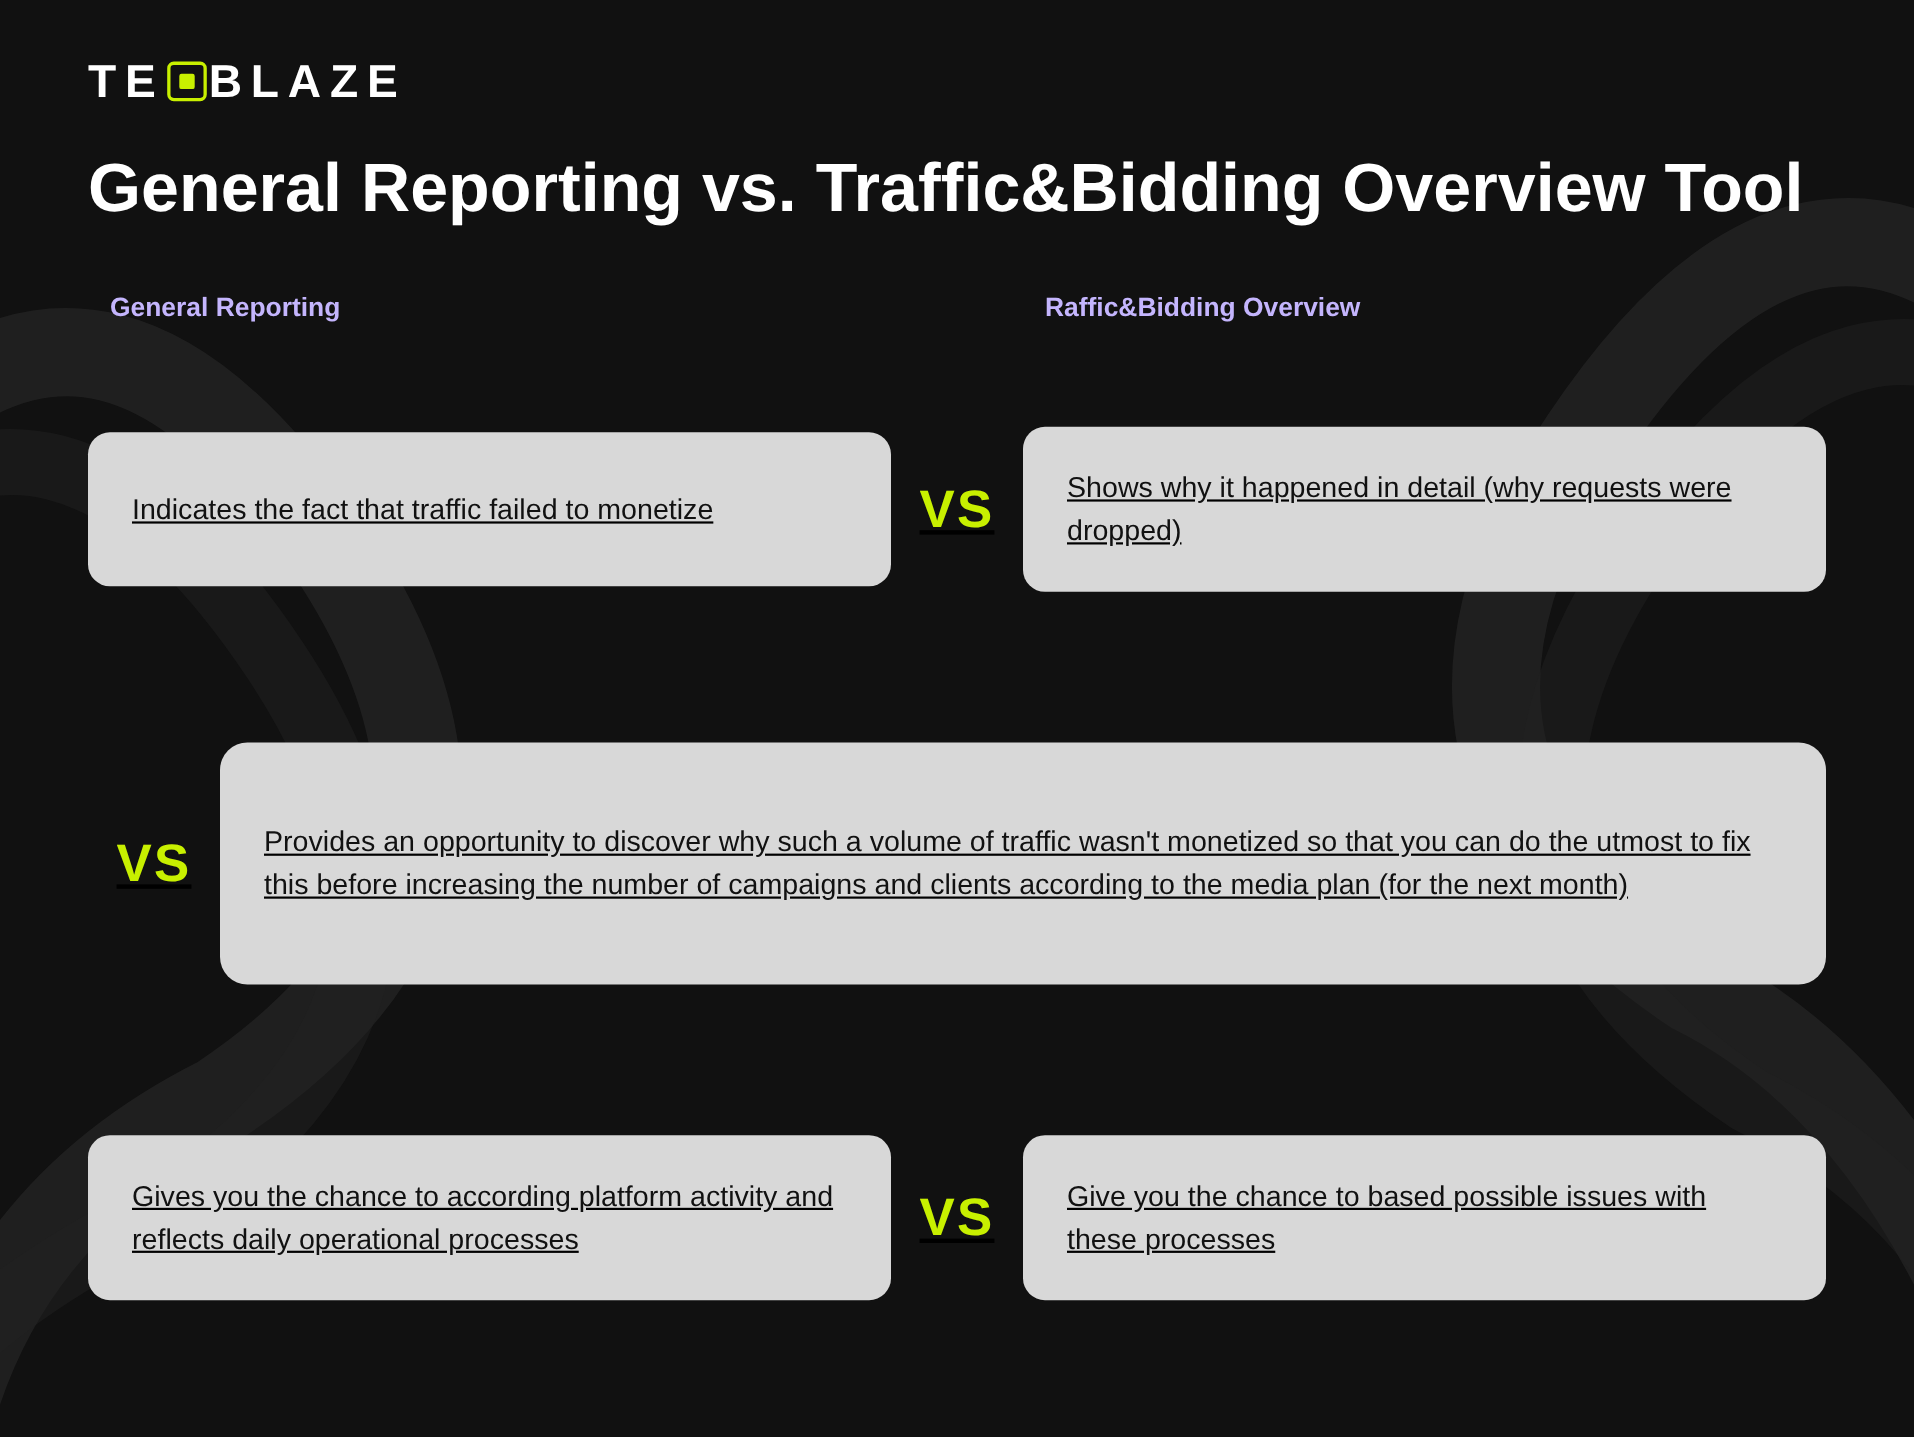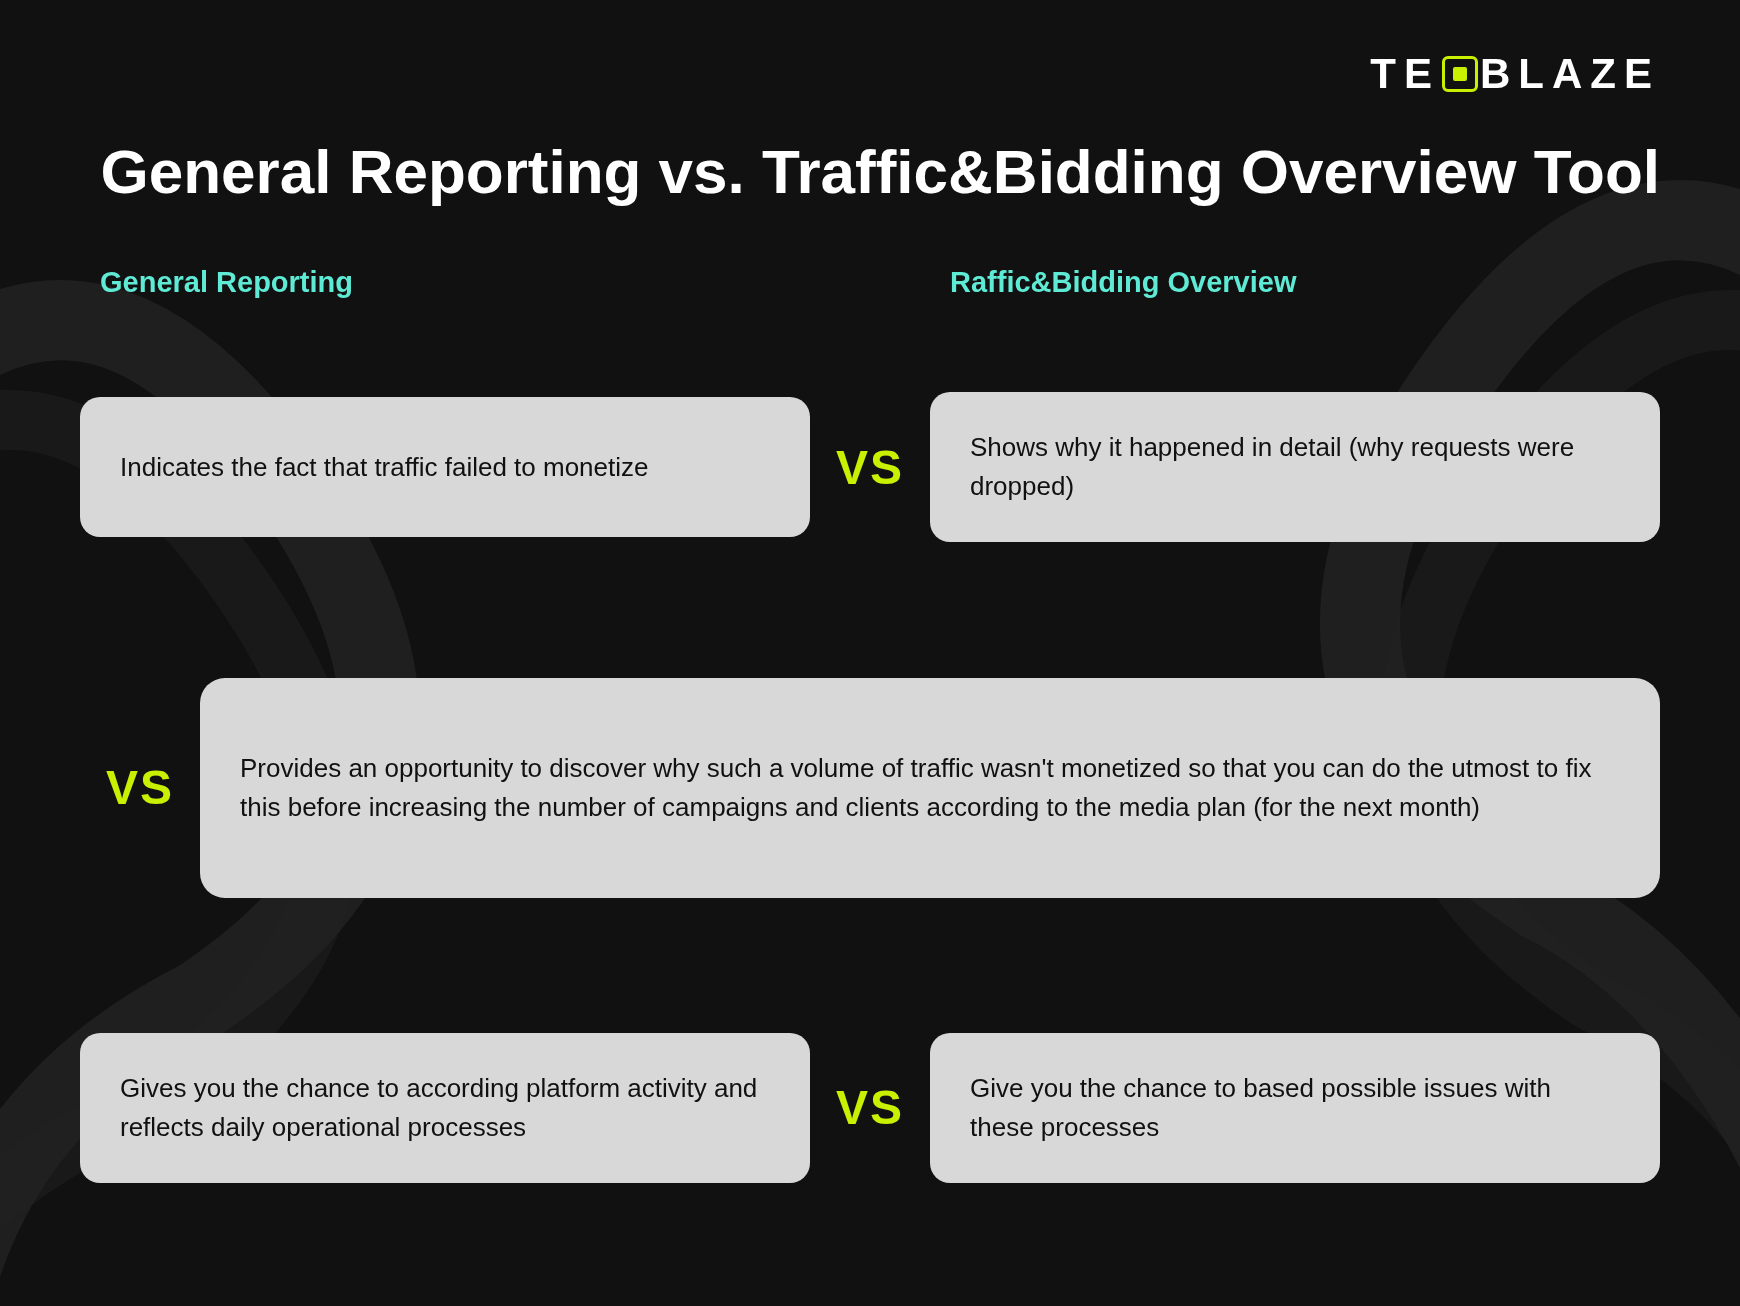--- a/index.html
+++ b/index.html
@@ -28,21 +28,21 @@
       z-index: 0;
     }
 
     .content-wrapper {
       position: relative;
       z-index: 1;
       width: 100%;
       height: 100%;
       display: flex;
       flex-direction: column;
-      align-items: flex-end;
+      align-items: flex-start;
       padding: 50px 80px 50px 80px;
     }
 
     
     .logo-area {
       display: flex;
       align-items: center;
       justify-content: center;
       margin-bottom: 40px;
     }
@@ -113,31 +113,32 @@
       flex: 1;
       padding-left: 20px;
     }
 
     .vs-spacer {
       width: 120px;
       flex-shrink: 0;
     }
 
     .col-header-text {
-      font-size: 29px;
+      font-size: 24px;
       font-weight: 800;
-      color: #5eead4;
+      color: #c4b5fd;
     }
 
     
     .comparison-rows {
       display: flex;
       flex-direction: column;
       gap: 24px;
       flex: 1;
+      text-decoration: underline;
     }
 
     .comparison-row {
       display: flex;
       align-items: center;
       gap: 0;
       flex: 1;
     }
 
     .card {

